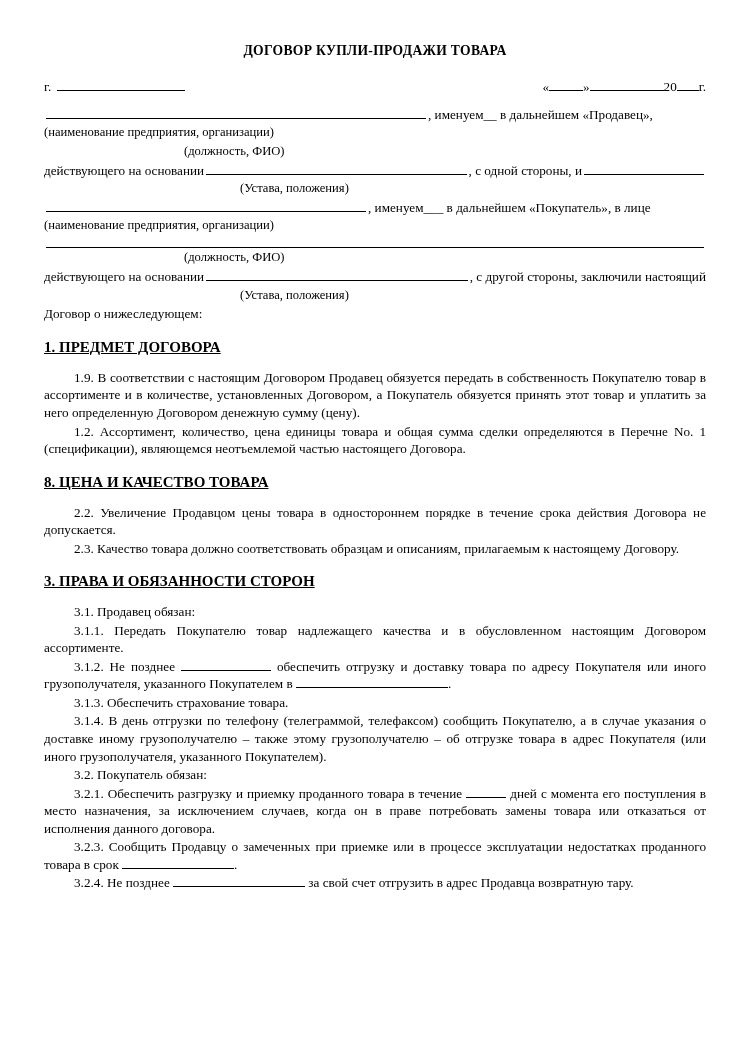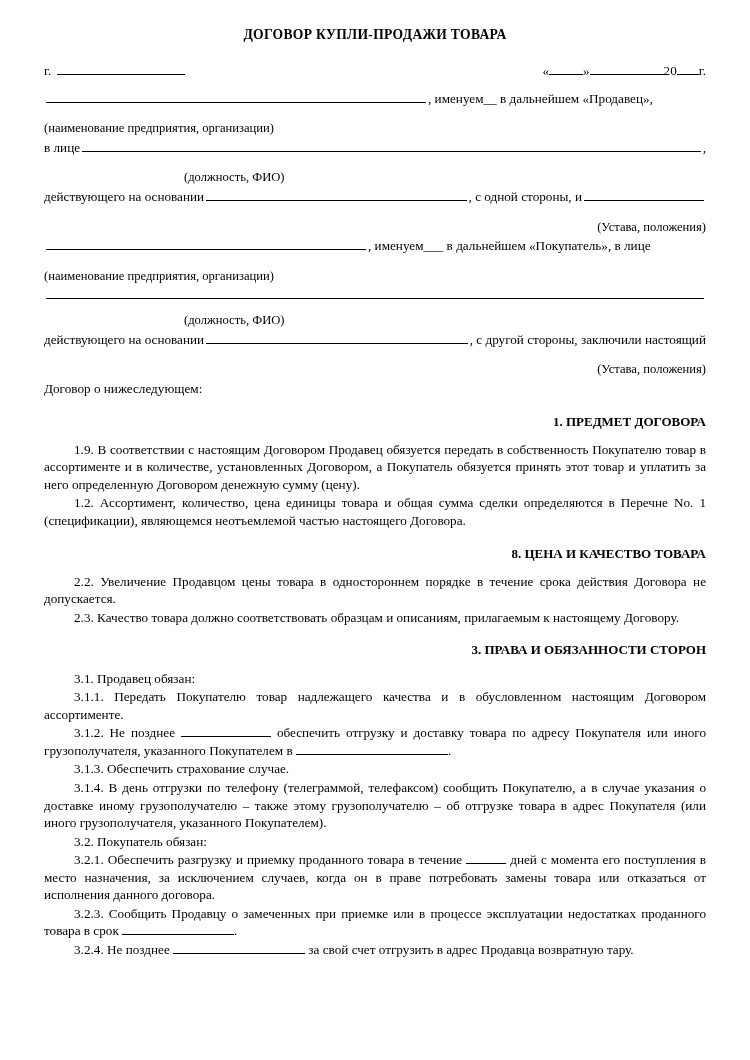--- a/index.html
+++ b/index.html
@@ -13,21 +13,21 @@
     font-family: "Liberation Serif", "DejaVu Serif", serif;
     color: #000000;
     font-size: 13.2px;
     line-height: 1.33;
     overflow: hidden;
   }
   .page {
     width: 750px;
     height: 1060px;
     box-sizing: border-box;
-    padding: 20px 44px 0 44px;
+    padding: 36px 44px 0 44px;
     position: relative;
   }
   .doc-title {
     text-align: center;
     font-weight: bold;
     letter-spacing: 0.3px;
     font-size: 13.6px;
     margin: 6px 0 18px 0;
   }
   .line-row {
@@ -37,24 +37,24 @@
     white-space: nowrap;
   }
   .fill {
     flex: 1 1 auto;
     border-bottom: 1px solid #000;
     height: 0.85em;
     margin: 0 2px;
   }
   .caption {
     font-size: 12.6px;
-    margin-top: 13px;
+    margin-top: 1px;
   }
   .caption.center-ish { padding-left: 140px; }
-  .caption.center-2 { padding-left: 196px; text-align: right; }
+  .caption.center-2 { padding-left: 196px; }
   .blk { margin-bottom: 2px; }
   .row-top {
     display: flex;
     justify-content: space-between;
     align-items: baseline;
     margin-top: 6px;
     margin-bottom: 10px;
   }
   .city {
     display: flex;
@@ -64,24 +64,25 @@
   .date {
     display: flex;
     align-items: baseline;
     white-space: nowrap;
   }
   .date .u { display: inline-block; border-bottom: 1px solid #000; }
   .date .u1 { width: 34px; }
   .date .u2 { width: 74px; }
   .date .u3 { width: 22px; }
   h2.section {
-    text-align: right;
+    text-align: left;
     font-weight: bold;
-    font-size: 13px;
+    font-size: 15px;
     margin: 15px 0 11px 0;
+    text-decoration: underline;
   }
   p.para {
     margin: 0 0 1px 0;
     text-align: justify;
     text-indent: 30px;
   }
   .inline-u {
     display: inline-block;
     border-bottom: 1px solid #000;
     vertical-align: baseline;
@@ -118,25 +119,20 @@
 
   <div class="blk">
     <div class="line-row">
       <span class="fill" style="flex:0 0 380px;"></span>
       <span>, именуем__ в дальнейшем «Продавец»,</span>
     </div>
     <div class="caption">(наименование предприятия, организации)</div>
   </div>
 
   <div class="blk">
-    <div class="line-row">
-      <span>в лице</span>
-      <span class="fill"></span>
-      <span>,</span>
-    </div>
     <div class="caption center-ish">(должность, ФИО)</div>
   </div>
 
   <div class="blk">
     <div class="line-row">
       <span>действующего на основании</span>
       <span class="fill"></span>
       <span>, с одной стороны, и</span>
       <span class="fill" style="flex:0 0 120px;"></span>
     </div>
@@ -181,21 +177,21 @@
   <p class="para lead">3.1. Продавец обязан:</p>
   <p class="para">3.1.1. Передать Покупателю товар надлежащего качества и в обусловленном настоящим Договором ассортименте.</p>
 
   <p class="para">
     <span>3.1.2. Не позднее</span>
     <span class="inline-u u-90"></span>
     <span>обеспечить отгрузку и доставку товара по адресу Покупателя или иного грузополучателя, указанного Покупателем в</span>
     <span class="inline-u u-150"></span><span>.</span>
   </p>
 
-  <p class="para">3.1.3. Обеспечить страхование случае.</p>
+  <p class="para">3.1.3. Обеспечить страхование товара.</p>
   <p class="para">3.1.4. В день отгрузки по телефону (телеграммой, телефаксом) сообщить Покупателю, а в случае указания о доставке иному грузополучателю – также этому грузополучателю – об отгрузке товара в адрес Покупателя (или иного грузополучателя, указанного Покупателем).</p>
   <p class="para">3.2. Покупатель обязан:</p>
 
   <p class="para">
     <span>3.2.1. Обеспечить разгрузку и приемку проданного товара в течение</span>
     <span class="inline-u u-40"></span>
     <span>дней с момента его поступления в место назначения, за исключением случаев, когда он в праве потребовать замены товара или отказаться от исполнения данного договора.</span>
   </p>
 
 

